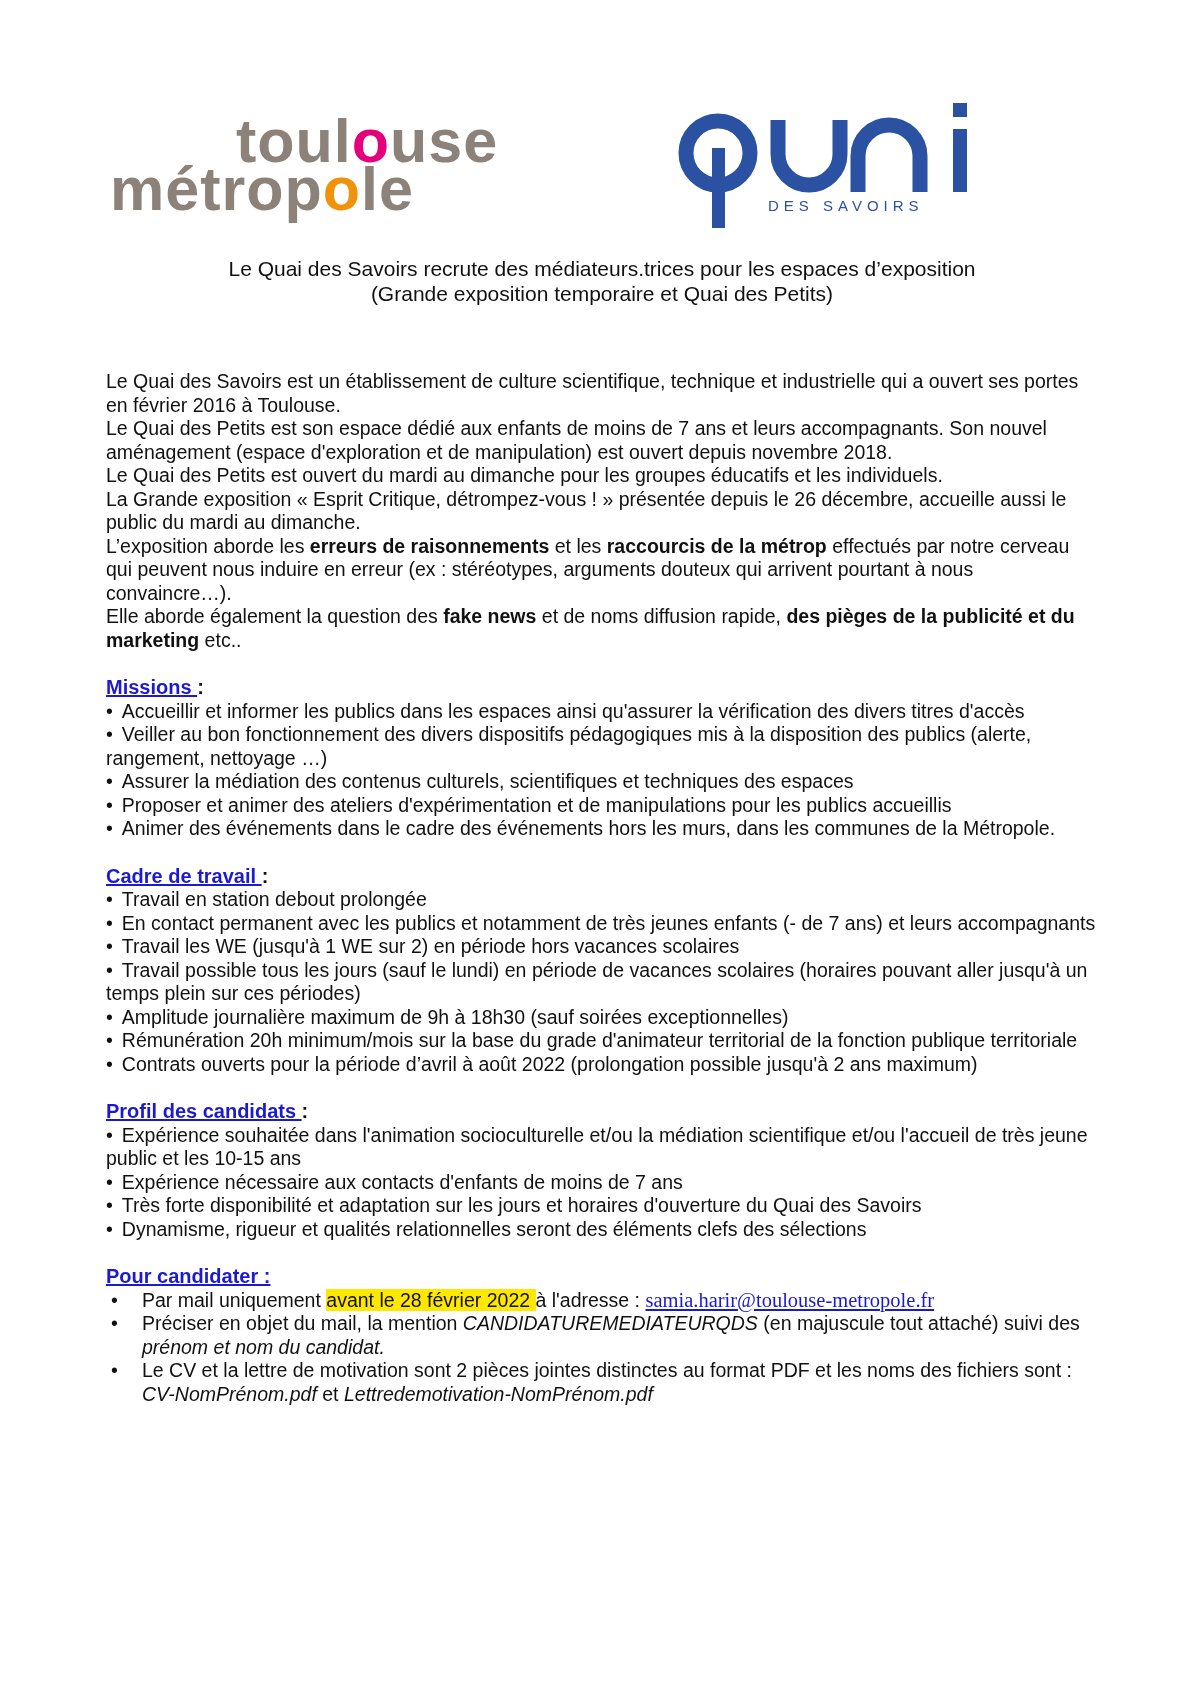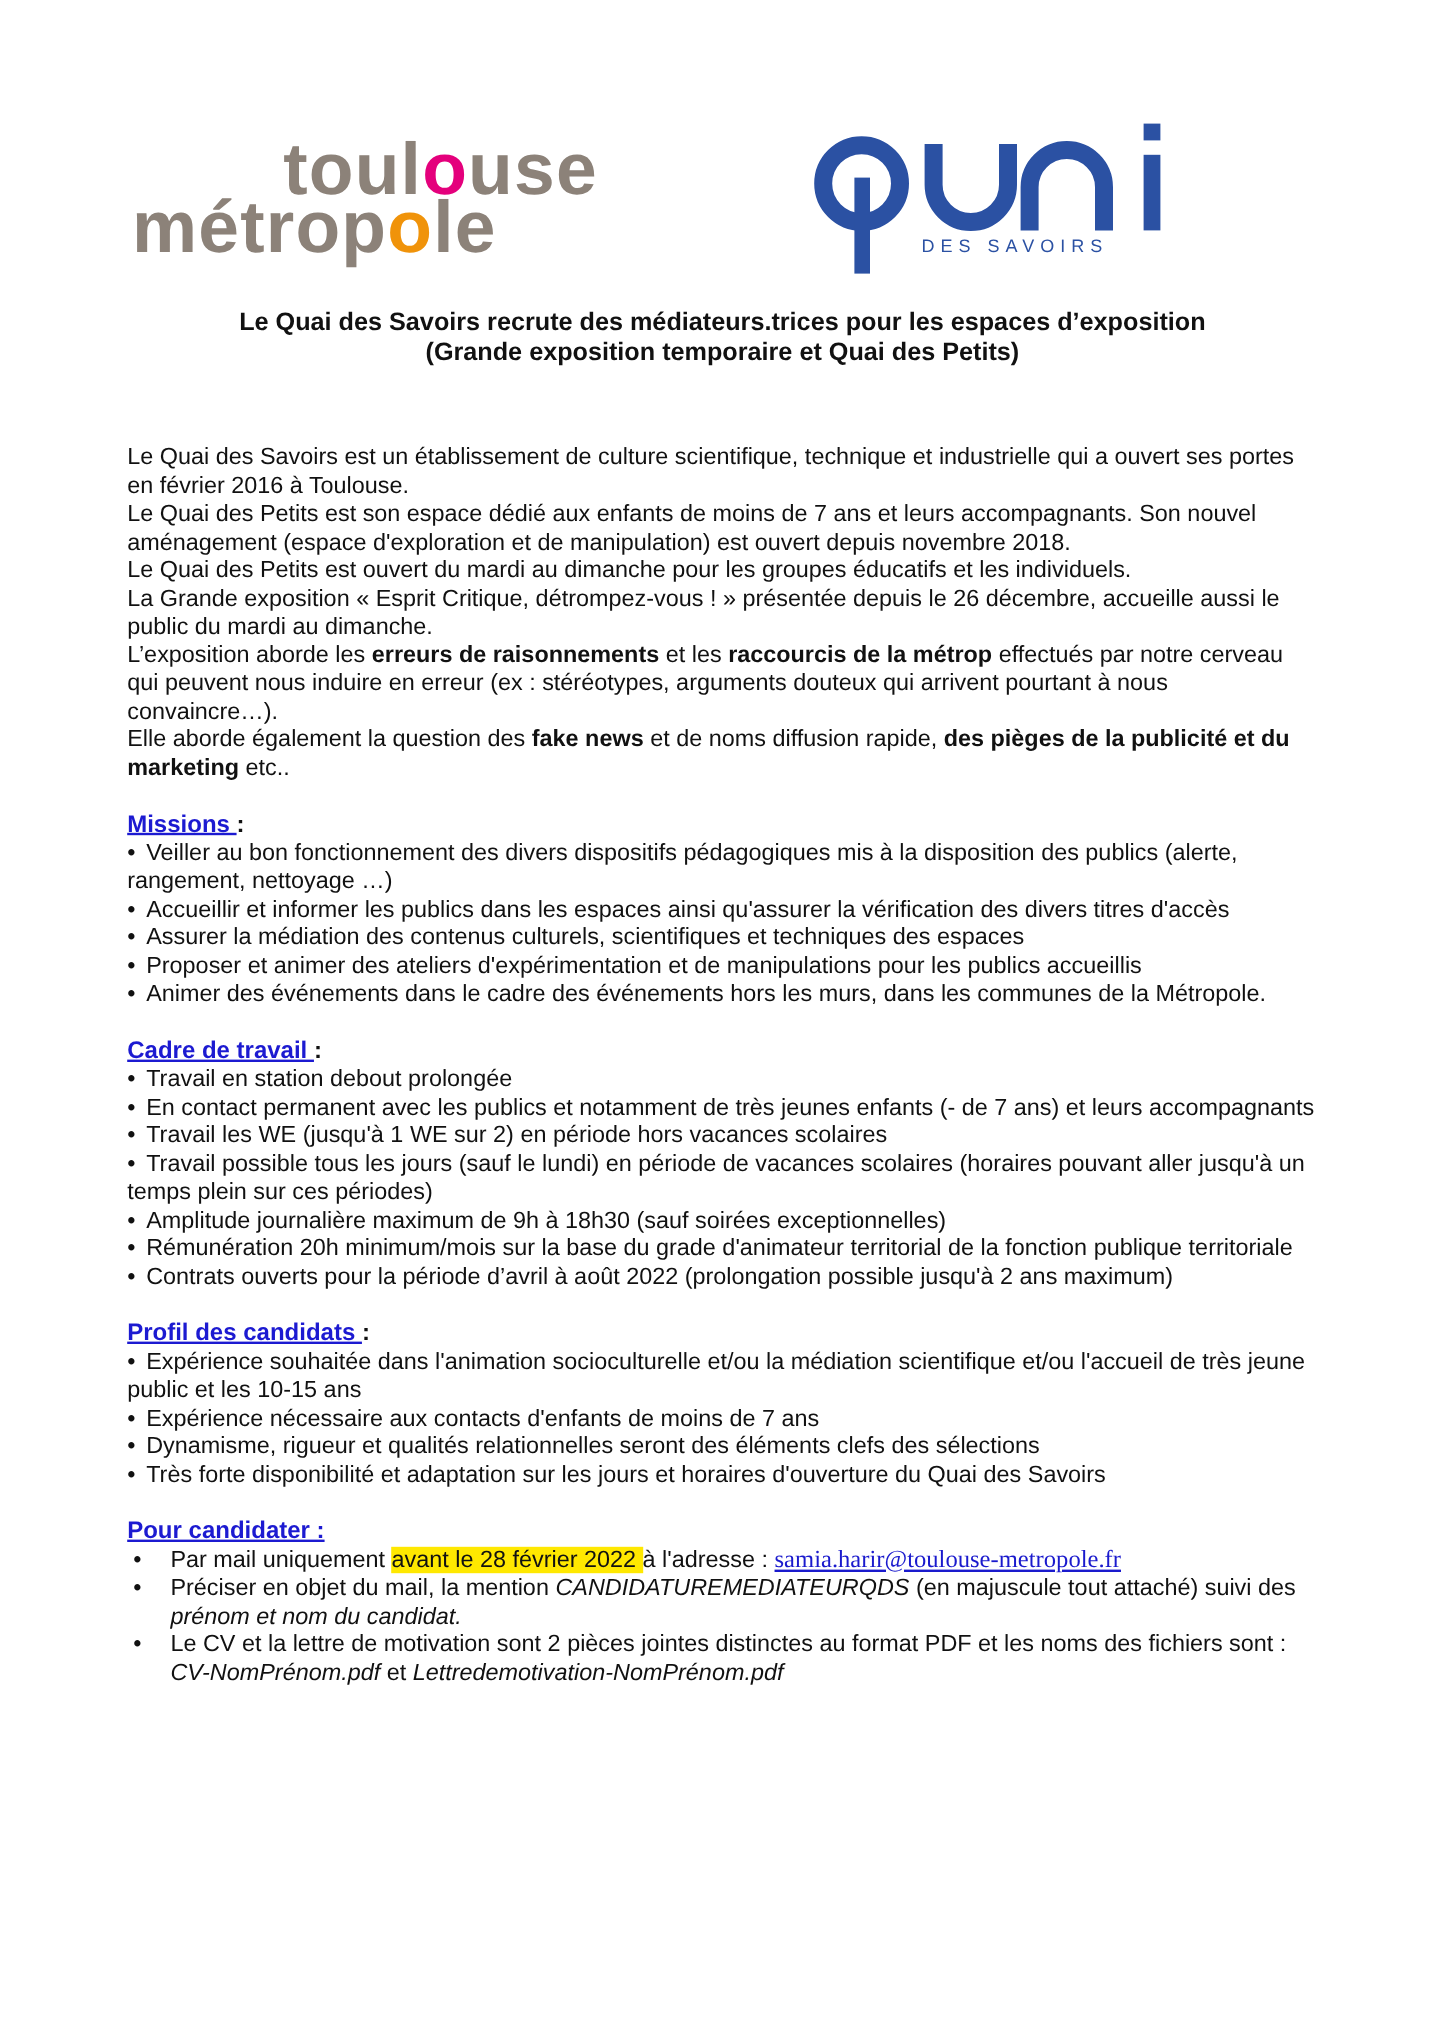--- a/index.html
+++ b/index.html
@@ -40,21 +40,21 @@
   .quai-fill{fill:var(--quai-blue);}
   .quai-sub{
     position:absolute;right:2px;top:101px;width:228px;
     color:var(--quai-blue);font-weight:normal;font-size:15px;
     letter-spacing:5px;text-align:left;white-space:nowrap;
   }
 
   
   .content{position:absolute;left:106px;top:256px;width:992px;}
   .doc-title{
-    text-align:center;font-weight:bold;font-size:21px;line-height:25px;
+    text-align:center;font-weight:normal;font-size:21px;line-height:25px;
     margin:0 0 64px 0;
   }
   .para{margin:0;font-size:19.5px;line-height:23.5px;}
   .sec-heading{
     margin:24px 0 0 0;font-size:20px;line-height:23.5px;font-weight:bold;
   }
   .hd{color:var(--heading-blue);text-decoration:underline;font-weight:bold;}
   .b{font-weight:bold;}
   .u{}
   .i{font-style:italic;}
@@ -100,42 +100,42 @@
         <p class="para"><span>Le Quai des Petits est son espace dédié aux enfants de moins de 7 ans et leurs accompagnants. Son nouvel aménagement (espace d'exploration et de manipulation) est ouvert depuis novembre 2018.</span></p>
         <p class="para"><span>Le Quai des Petits est ouvert du mardi au dimanche pour les groupes éducatifs et les individuels.</span></p>
         <p class="para"><span>La Grande exposition « Esprit Critique, détrompez-vous ! » présentée depuis le 26 décembre, accueille aussi le public du mardi au dimanche.</span></p>
         <p class="para"><span>L’exposition aborde les </span><span class="b">erreurs de raisonnements</span><span> et les </span><span class="b">raccourcis de la métrop</span><span> effectués par notre cerveau qui peuvent nous induire en erreur (ex : stéréotypes, arguments douteux qui arrivent pourtant à nous convaincre…).</span></p>
         <p class="para"><span>Elle aborde également la question des </span><span class="b">fake news</span><span> et de noms diffusion rapide, </span><span class="b">des pièges de la publicité et du marketing</span><span> etc..</span></p>
       </div>
 
     <div>
         <section class="doc-section">
           <h2 class="sec-heading"><span class="hd">Missions </span><span class="b">:</span></h2>
+          <p class="para"><span class="bmark inl">•</span><span>Accueillir et informer les publics dans les espaces ainsi qu'assurer la vérification des divers titres d'accès</span></p>
           <p class="para"><span class="bmark inl">•</span><span>Veiller au bon fonctionnement des divers dispositifs pédagogiques mis à la disposition des publics (alerte, rangement, nettoyage …)</span></p>
-          <p class="para"><span class="bmark inl">•</span><span>Accueillir et informer les publics dans les espaces ainsi qu'assurer la vérification des divers titres d'accès</span></p>
           <p class="para"><span class="bmark inl">•</span><span>Assurer la médiation des contenus culturels, scientifiques et techniques des espaces</span></p>
           <p class="para"><span class="bmark inl">•</span><span>Proposer et animer des ateliers d'expérimentation et de manipulations pour les publics accueillis</span></p>
           <p class="para"><span class="bmark inl">•</span><span>Animer des événements dans le cadre des événements hors les murs, dans les communes de la Métropole.</span></p>
         </section>
         <section class="doc-section">
           <h2 class="sec-heading"><span class="hd">Cadre de travail </span><span class="b">:</span></h2>
           <p class="para"><span class="bmark inl">•</span><span>Travail en station debout prolongée</span></p>
           <p class="para"><span class="bmark inl">•</span><span>En contact permanent avec les publics et notamment de très jeunes enfants (- de 7 ans) et leurs accompagnants</span></p>
           <p class="para"><span class="bmark inl">•</span><span>Travail  les WE (jusqu'à 1 WE sur 2) en période hors vacances scolaires</span></p>
           <p class="para"><span class="bmark inl">•</span><span>Travail possible tous les jours (sauf le lundi) en période de vacances scolaires (horaires pouvant aller jusqu'à un temps plein sur ces périodes)</span></p>
           <p class="para"><span class="bmark inl">•</span><span>Amplitude journalière maximum de 9h à 18h30 (sauf soirées exceptionnelles)</span></p>
           <p class="para"><span class="bmark inl">•</span><span>Rémunération 20h minimum/mois sur la base du grade d'animateur territorial de la fonction publique territoriale</span></p>
           <p class="para"><span class="bmark inl">•</span><span>Contrats ouverts pour la période d’avril à août 2022 (prolongation possible jusqu'à 2 ans maximum)</span></p>
         </section>
         <section class="doc-section">
           <h2 class="sec-heading"><span class="hd">Profil des candidats </span><span class="b">:</span></h2>
           <p class="para"><span class="bmark inl">•</span><span>Expérience souhaitée dans l'animation socioculturelle et/ou la médiation scientifique et/ou l'accueil de très jeune public et les 10-15 ans</span></p>
           <p class="para"><span class="bmark inl">•</span><span>Expérience </span><span class="u">nécessaire</span><span> aux contacts d'enfants de moins de 7 ans</span></p>
+          <p class="para"><span class="bmark inl">•</span><span>Très forte disponibilité et adaptation sur les jours et horaires d'ouverture du Quai des Savoirs</span></p>
           <p class="para"><span class="bmark inl">•</span><span>Dynamisme, rigueur et qualités relationnelles seront des éléments clefs des sélections</span></p>
-          <p class="para"><span class="bmark inl">•</span><span>Très forte disponibilité et adaptation sur les jours et horaires d'ouverture du Quai des Savoirs</span></p>
         </section>
         <section class="doc-section">
           <h2 class="sec-heading"><span class="hd">Pour candidater :</span></h2>
           <p class="para btab"><span class="bmark abs">•</span><span>Par </span><span class="u">mail uniquement</span><span> </span><span class="hl">avant le 28 février 2022 </span><span> à l'adresse : </span><a href="#" class="link">samia.harir@toulouse-metropole.fr</a></p>
           <p class="para btab"><span class="bmark abs">•</span><span>Préciser en objet du mail, la mention </span><span class="i">CANDIDATUREMEDIATEURQDS</span><span> (en majuscule tout attaché) suivi des </span><span class="i">prénom et nom du candidat.</span></p>
           <p class="para btab"><span class="bmark abs">•</span><span>Le CV et la lettre de motivation sont </span><span class="u">2 pièces jointes distinctes au format PDF</span><span> et les noms des fichiers sont : </span><span class="i">CV-NomPrénom.pdf</span><span> et </span><span class="i">Lettredemotivation-NomPrénom.pdf</span></p>
         </section>
       </div>
   </div>
 

